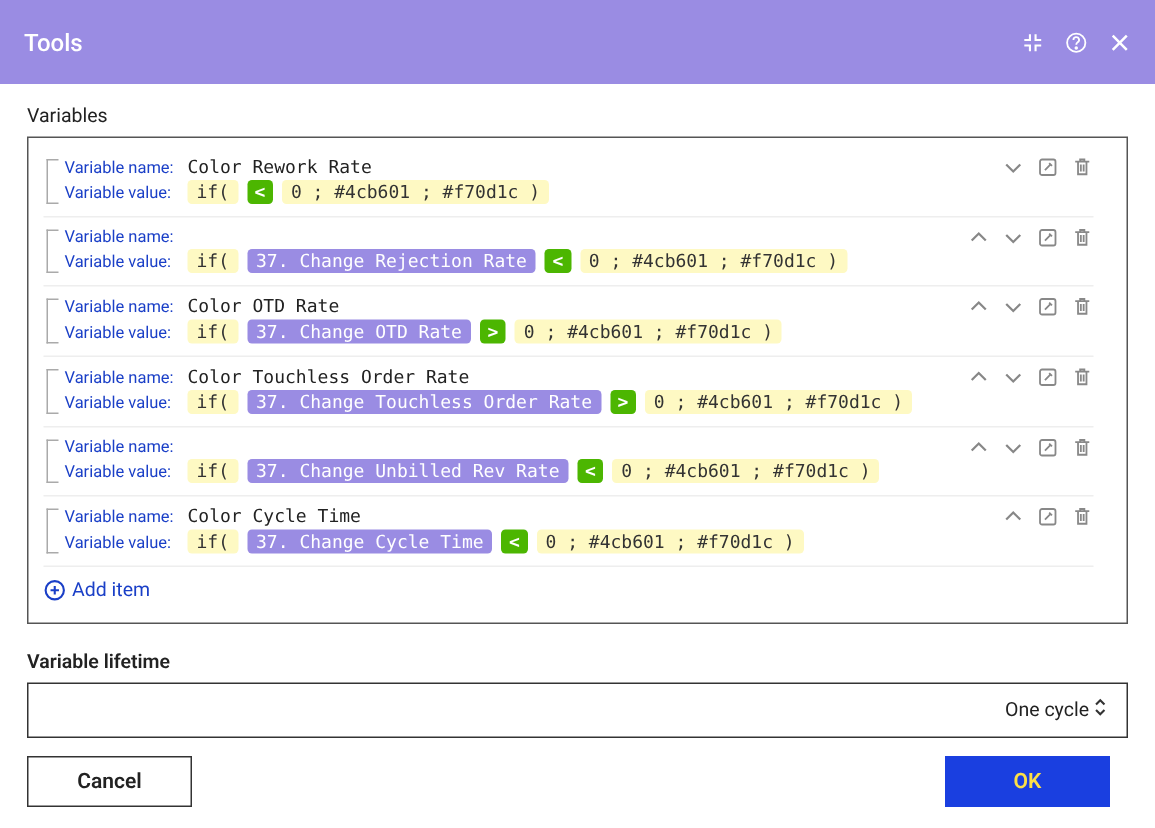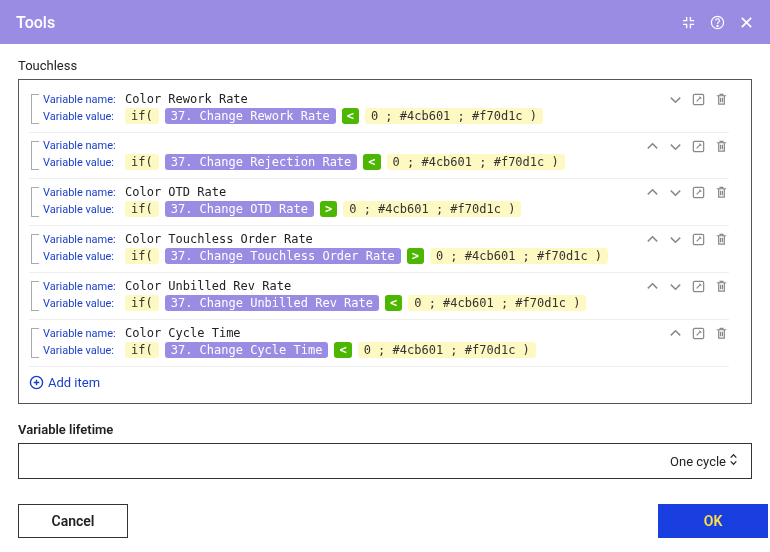--- a/index.html
+++ b/index.html
@@ -8,21 +8,21 @@
     font-size: 13px;
     color: #222;
     background: #fff;
     width: 770px;
     height: 552px;
     overflow: hidden;
   }
   .header {
     background: #9a8ce3;
     color: #fff;
-    height: 44px;
+    height: 56px;
     display: flex;
     align-items: center;
     padding: 0 16px;
   }
   .header-title {
     font-size: 16px;
     font-weight: 500;
     flex: 1;
   }
   .header-icons { display: flex; gap: 14px; align-items: center; }
@@ -123,21 +123,21 @@
     padding: 8px 10px;
     display: flex;
     justify-content: flex-end;
     align-items: center;
     cursor: pointer;
   }
   .footer {
     position: absolute;
     bottom: 14px;
     left: 18px;
-    right: 2px;
+    right: 30px;
     display: flex;
     justify-content: space-between;
   }
   .btn {
     min-width: 110px;
     height: 34px;
     display: flex;
     align-items: center;
     justify-content: center;
     font-size: 14px;
@@ -177,34 +177,33 @@
     <span>
       <svg viewBox="0 0 16 16" stroke="#fff" stroke-width="1.8">
           <path d="M3 3 L13 13 M13 3 L3 13"></path>
         </svg>
     </span>
   </div>
 </div>
 
 <div class="content">
 
-  <div class="section-label">Touchless</div>
+  <div class="section-label">Variables</div>
 
   <div class="variables-box" id="variables-list">
     
     <div class="var-row">
         <div class="bracket"></div>
         <div class="var-line">
           <span class="var-key">Variable name:</span>
           <span class="var-name-val">Color Rework Rate</span>
         </div>
         <div class="var-line">
           <span class="var-key">Variable value:</span>
           <span class="chip">if(</span>
-          <span class="chip-ref">37. Change Rework Rate</span>
           <span class="chip-op">&lt;</span>
           <span class="chip">0 ; #4cb601 ; #f70d1c )</span>
         </div>
         <div class="row-actions">
           <span>
             <svg viewBox="0 0 16 16" stroke="#888" stroke-width="1.6" fill="none">
               <path d="M3 6 L8 11 L13 6"></path>
             </svg>
           </span>
           <span>
@@ -323,21 +322,20 @@
           <span>
             <svg viewBox="0 0 16 16" stroke="#888" stroke-width="1.3" fill="none">
               <path d="M3 4 L13 4 M5 4 L5 13 L11 13 L11 4 M6.5 4 L6.5 2.5 L9.5 2.5 L9.5 4 M7 6 L7 11 M9 6 L9 11"></path>
             </svg>
           </span>
         </div>
       </div><div class="var-row">
         <div class="bracket"></div>
         <div class="var-line">
           <span class="var-key">Variable name:</span>
-          <span class="var-name-val">Color Unbilled Rev Rate</span>
         </div>
         <div class="var-line">
           <span class="var-key">Variable value:</span>
           <span class="chip">if(</span>
           <span class="chip-ref">37. Change Unbilled Rev Rate</span>
           <span class="chip-op">&lt;</span>
           <span class="chip">0 ; #4cb601 ; #f70d1c )</span>
         </div>
         <div class="row-actions">
           <span>

